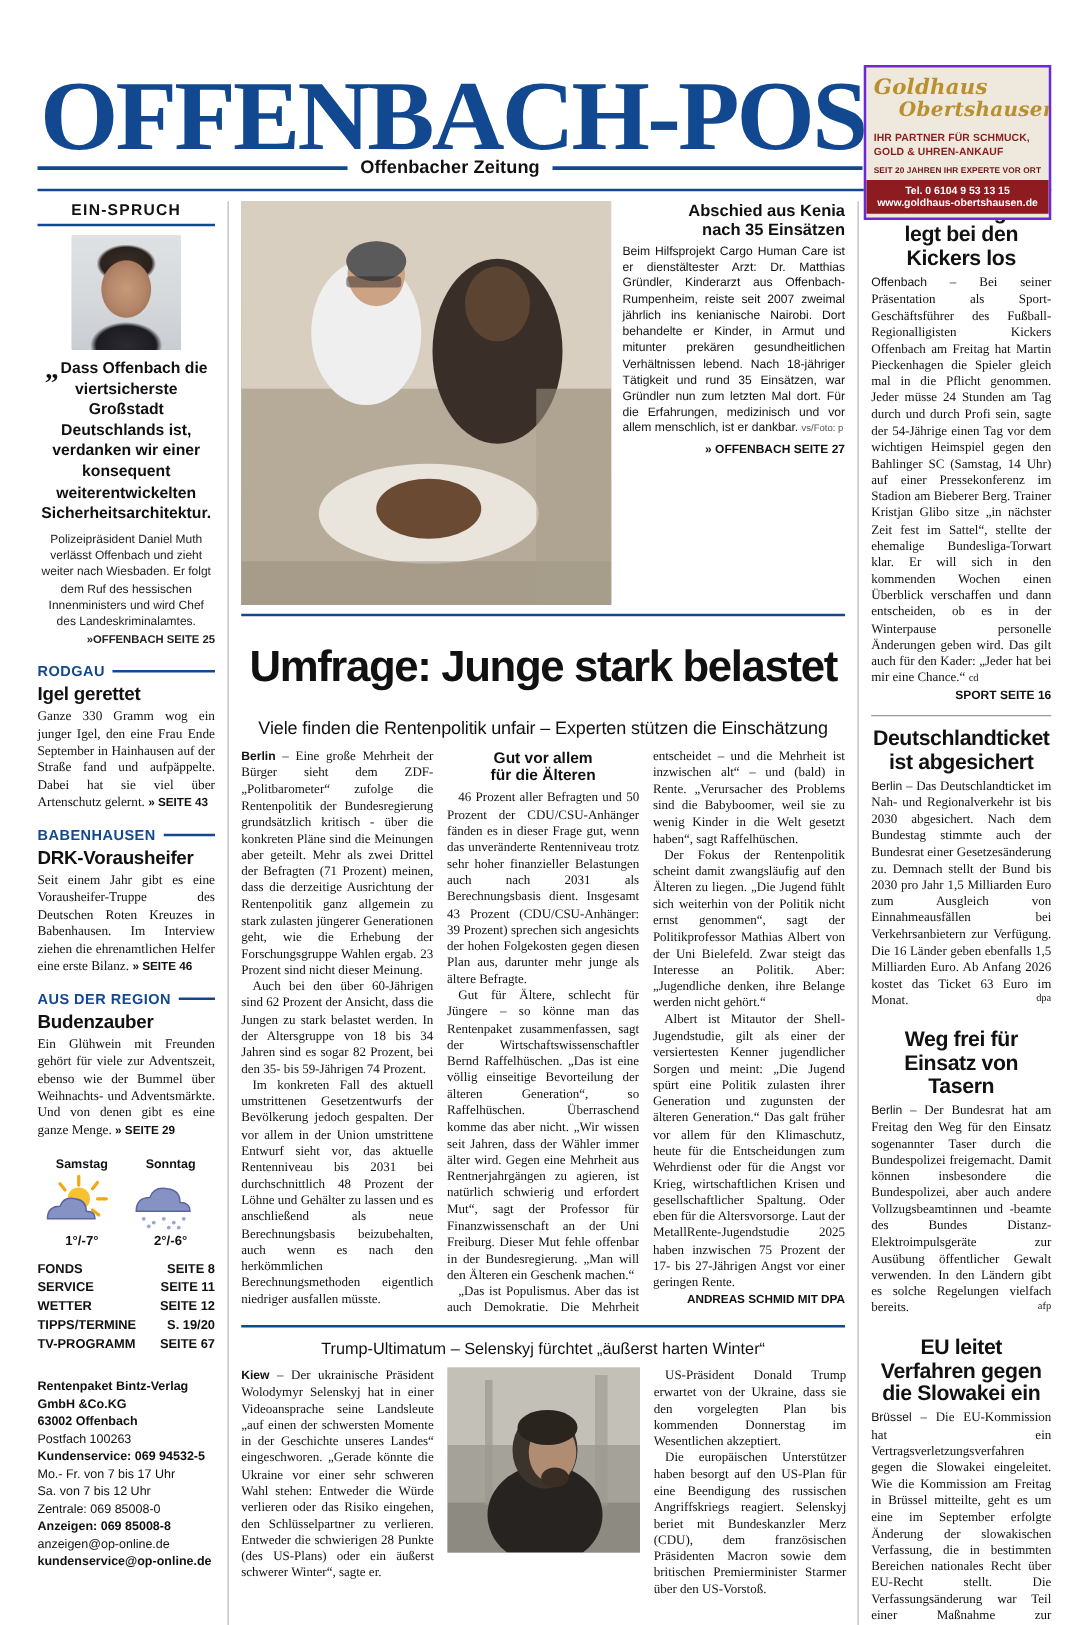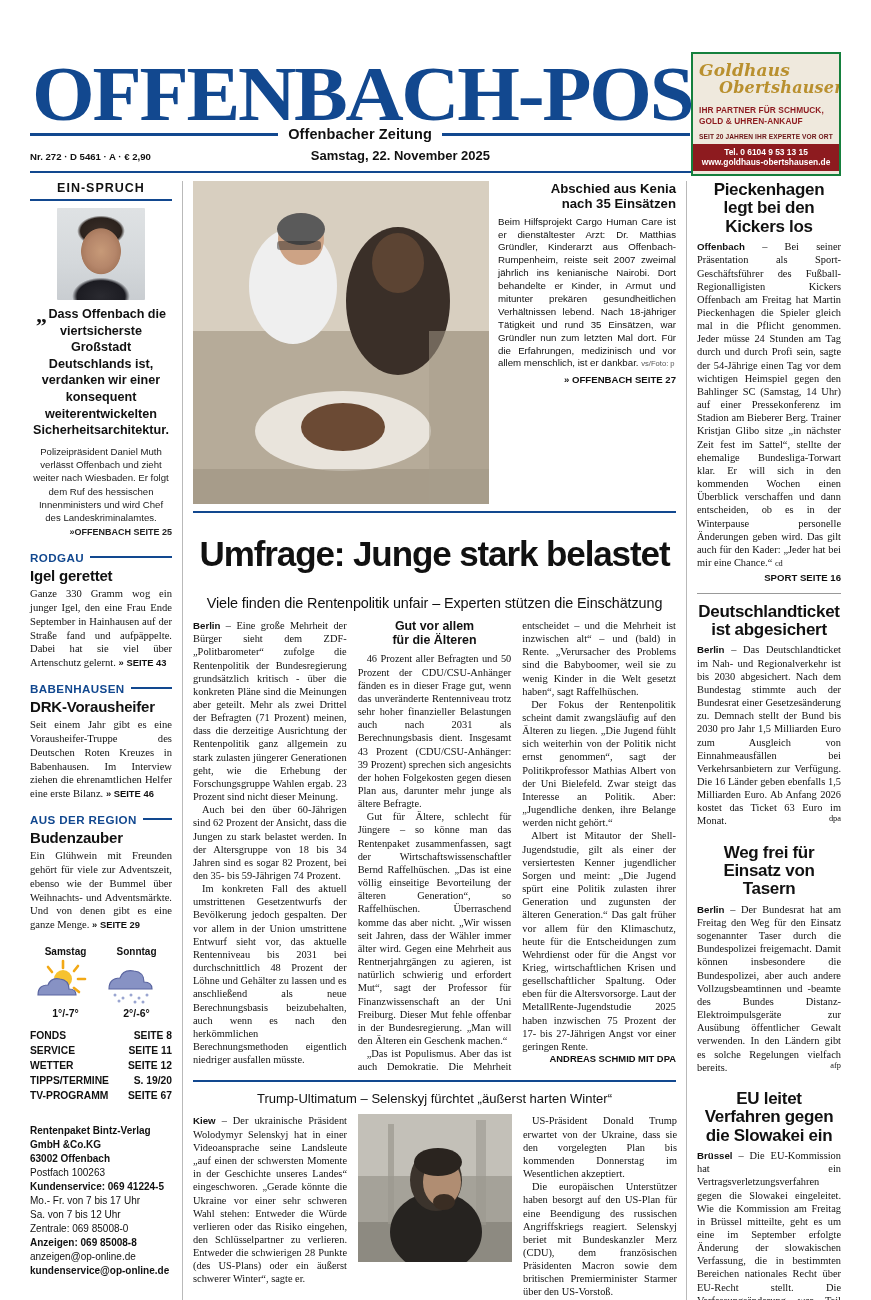--- a/index.html
+++ b/index.html
@@ -33,21 +33,21 @@
     font-size: 14.5px; font-weight: bold; color: #111; letter-spacing: .1px;
   }
   .issue-row { width: 660px; display:flex; align-items: baseline; margin-top: 5px; }
   .issue-left { font-size: 9.6px; font-weight: bold; white-space: nowrap; }
   .issue-date { flex: 1; text-align: center; font-size: 13px; font-weight: bold; padding-right: 40px;}
   .masthead-bottom-rule { height: 2px; background: #12488f; width: 811px; margin-top: 8px; }
 
   
   .ad-goldhaus {
     position: absolute; right: 0px; top: 52px; width: 150px; height: 124px;
-    border: 2px solid #15803d; background: #efe9dd; overflow: hidden;
+    border: 2px solid #6d28d9; background: #efe9dd; overflow: hidden;
   }
   .ad-brand { padding: 8px 6px 2px 6px; text-align: left; }
   .ad-brand-1, .ad-brand-2 {
     font-family: "DejaVu Serif", serif; font-style: italic; font-weight: bold;
     color: #b9902f; font-size: 17px; line-height: 1.05; letter-spacing: .2px;
   }
   .ad-brand-2 { padding-left: 20px; font-size: 16px; }
   .ad-l1 { font-size: 8.3px; font-weight: bold; color: #8d1b1f; padding: 6px 6px 0 6px; line-height: 1.35; letter-spacing: .1px;}
   .ad-l2 { font-size: 6.6px; font-weight: bold; color: #6b1416; padding: 6px 6px 4px 6px; letter-spacing: .1px;}
   .ad-foot { background: #8d1b1f; color: #fff; text-align: center; padding: 3px 2px 4px; }
@@ -148,41 +148,37 @@
   .uk-photo {
     width:154px; height:148px; position:relative; overflow:hidden;
     background:
       radial-gradient(ellipse 42px 52px at 52% 58%, #2e2a27 0%, #26211e 55%, rgba(0,0,0,0) 72%),
       linear-gradient(180deg,#b9b6ae 0%, #9d9a92 45%, #8e8a80 72%, #6e6a60 100%);
   }
 
   
   .r-head { font-size: 17px; font-weight:bold; text-align:center; line-height:1.08; letter-spacing:-.3px; margin-bottom: 4px;}
   .r-body { font-family:"Liberation Serif", serif; font-size:10.4px; line-height:1.265; text-align:justify; hyphens:auto;}
-  .r-body .place { font-family:"Liberation Sans", sans-serif; font-weight:bold; font-size:9.7px;}
+  .r-body .place { font-family:"Liberation Sans", sans-serif; font-weight:normal; font-size:9.7px;}
   .r-ref { font-family:"Liberation Sans", sans-serif; font-size:9.6px; font-weight:bold; text-align:right; margin-top:2px;}
   .r-rule { height:1px; background:#999; margin:10px 0 9px;}
   .r-block { margin-bottom: 2px; }
   .r-gap { height: 14px; }
   svg { display:block; }
 </style>
 </head>
 <body>
 
 <div class="page">
 
   <div class="masthead">
     <div class="logo">OFFENBACH-POST</div>
     <div class="logo-rule"></div>
     <div class="sub-row">
       <span class="sub-title">Offenbacher Zeitung</span>
-    </div>
-    <div class="issue-row">
-      <span class="issue-left">Nr. 272 · D 5461 · A · € 2,90</span>
-      <span class="issue-date">Samstag, 22. November 2025</span>
     </div>
     <div class="masthead-bottom-rule"></div>
 
     <div class="ad-goldhaus">
       <div class="ad-brand">
         <div class="ad-brand-1">Goldhaus</div>
         <div class="ad-brand-2">Obertshausen</div>
       </div>
       <div class="ad-l1">
         <div>IHR PARTNER FÜR SCHMUCK,</div>
@@ -294,21 +290,21 @@
             <span>TV-PROGRAMM</span>
             <span>SEITE 67</span>
           </div>
       </div>
 
       <div class="imprint">
         <div style="font-weight:bold">Rentenpaket Bintz-Verlag</div>
         <div style="font-weight:bold">GmbH &amp;Co.KG</div>
         <div style="font-weight:bold">63002 Offenbach</div>
         <div class="reg">Postfach 100263</div>
-        <div style="font-weight:bold">Kundenservice: 069 41224-5</div>
+        <div style="font-weight:bold">Kundenservice: 069 94532-5</div>
         <div class="reg">Mo.- Fr. von 7 bis 17 Uhr</div>
         <div class="reg">Sa. von 7 bis 12 Uhr</div>
         <div style="font-weight:normal">Zentrale: 069 85008-0</div>
         <div style="font-weight:bold">Anzeigen: 069 85008-8</div>
         <div style="font-weight:normal">anzeigen@op-online.de</div>
         <div style="font-weight:bold">kundenservice@op-online.de</div>
       </div>
 
     </div>
 

